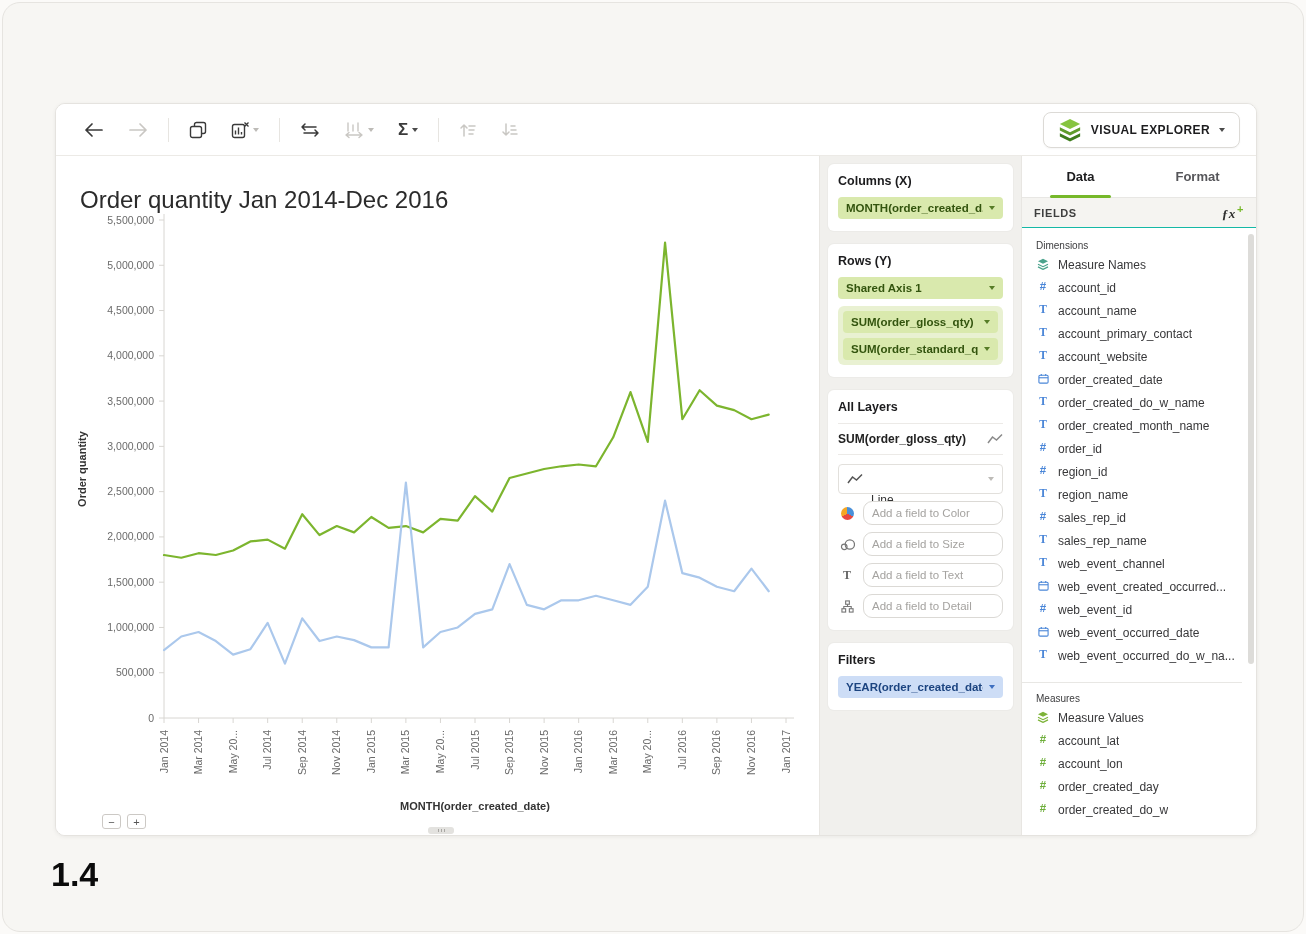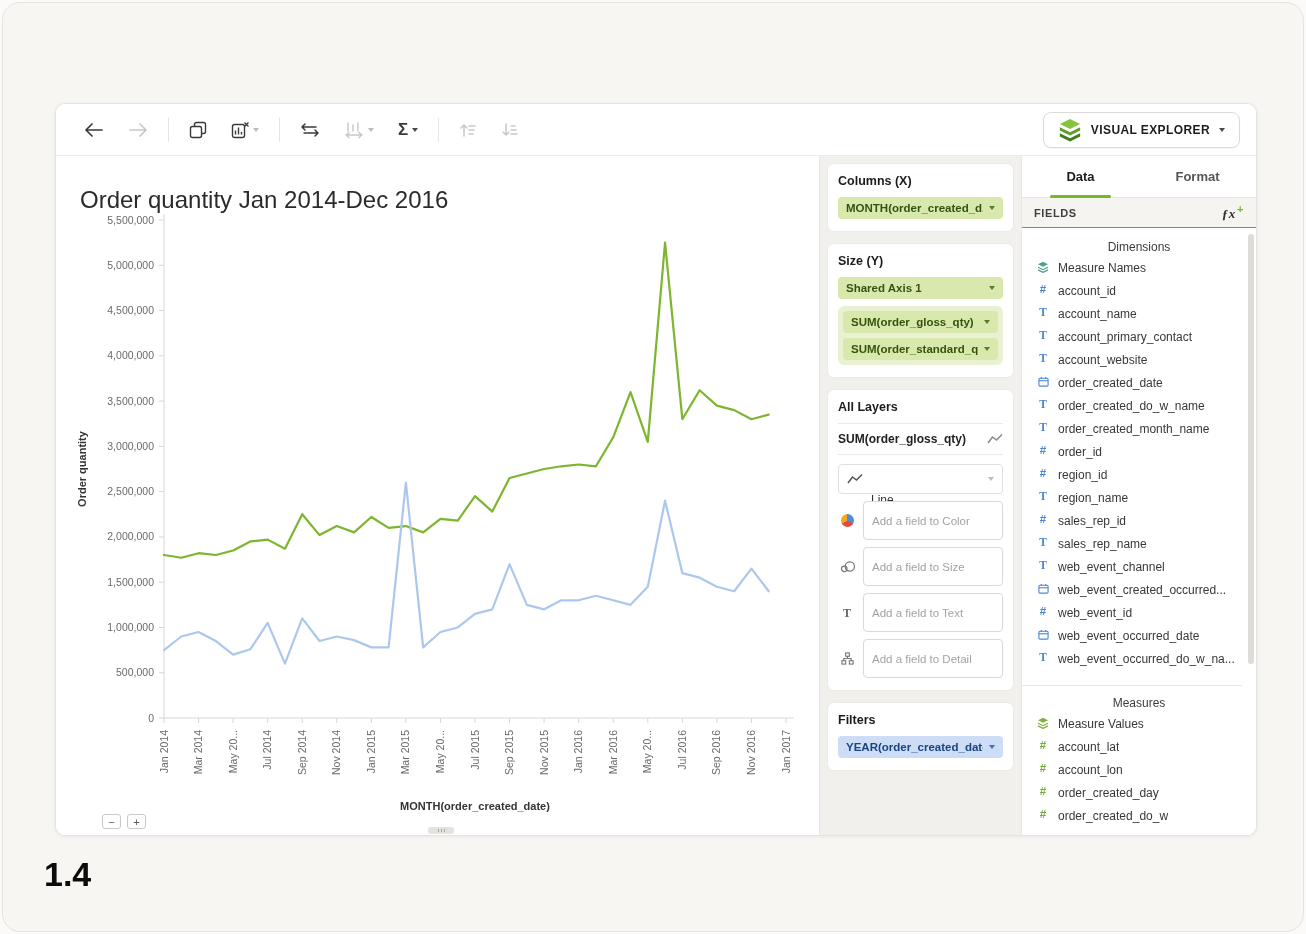--- a/index.html
+++ b/index.html
@@ -107,21 +107,21 @@
   }
   .mark-select .grow { flex:1;margin-top:42px; }
   .enc-row { display:flex; align-items:center; gap:7px; margin-top:7px; }
   .enc-icon { width:18px; display:flex; justify-content:center; align-items:center; }
   .enc-icon .ic-T { color:#666; font-weight:700; font-size:12px; font-family:"Liberation Serif",serif; }
   .ic-color {
     width:13px; height:13px; border-radius:50%; display:inline-block;
     background:conic-gradient(#4a90d9 0 120deg,#e8483f 120deg 240deg,#f5a623 240deg 360deg);
   }
   .enc-input {
-    flex:1; height:39px; border:1px solid #dbd9d5; border-radius:4px;
+    flex:1; height:24px; border:1px solid #dbd9d5; border-radius:9px;
     font-size:11.5px; padding:0 8px; color:#444; background:#fff;
     font-family:inherit; min-width:0;
   }
   .enc-input::placeholder { color:#a5a3a0; }
   
   .fields-panel {
     width:235px; flex:0 0 235px; background:#fff;
     border-left:1px solid #e8e6e2; display:flex; flex-direction:column; min-height:0;
   }
   .tabs { display:flex; height:42px; flex:0 0 42px; border-bottom:1px solid #e8e7e4; }
@@ -137,36 +137,36 @@
   .fields-header {
     height:30px; flex:0 0 30px; background:#f5f4f1;
     display:flex; align-items:center; justify-content:space-between;
     padding:0 12px; border-bottom:1px solid #14b8a6;
     font-size:11px; font-weight:700; letter-spacing:0.6px; color:#3f3f3f;
   }
   .fx { cursor:pointer; font-size:13px; color:#2f2f2f; }
   .fx i { font-style:italic; font-family:"Liberation Serif",serif; font-weight:700; }
   .fx b { color:#76b82a; font-size:11px; vertical-align:super; margin-left:1px; }
   .fields-list { flex:1; overflow:hidden; position:relative; padding:10px 14px 0 14px; }
-  .section-label { font-size:12px; color:#3c3c3e; margin:2px 0 7px;text-align:center; }
+  .section-label { font-size:10px; color:#3c3c3e; margin:2px 0 7px; }
   .field-item { display:flex; align-items:flex-start; gap:8px; height:23px; cursor:pointer; }
   .f-icon { width:14px; display:flex; justify-content:center; align-items:center; flex:0 0 14px; }
   .f-name { font-size:12px; color:#38383a; white-space:nowrap; overflow:hidden; }
   .ic { font-weight:700; font-size:11.5px; line-height:1; }
   .ic-T { font-family:"Liberation Serif",serif; }
   .dim .f-icon { color:#4a86d8; }
   .meas .f-icon { color:#6faf3c; }
   .measures-sep { border-top:1px solid #e8e7e4; margin:10px 0 10px -14px; }
   .scrollbar {
     position:absolute; right:2px; top:6px; width:6px; height:430px;
     background:#dddcd9; border-radius:3px; cursor:pointer;
   }
   
   .version {
-    position:absolute; left:41px; top:852px;
+    position:absolute; left:48px; top:852px;
     font-size:34px; font-weight:700; color:#0b0b0b;
   }
 </style>
 </head>
 <body>
 
 <div class="frame">
 
   <div class="app-card">
 
@@ -330,21 +330,21 @@
           <div>
 
               <div class="pill green">
                 <span class="pill-label">MONTH(order_created_d...</span>
                 <span class="chev"></span>
               </div>
             </div>
         </div>
 
         <div class="shelf-card">
-          <div class="shelf-title">Size (Y)</div>
+          <div class="shelf-title">Rows (Y)</div>
           <div class="pill green">
             <span class="pill-label">Shared Axis 1</span>
             <span class="chev"></span>
           </div>
           <div class="pill-group">
 
               <div class="pill green">
                 <span class="pill-label">SUM(order_gloss_qty)</span>
                 <span class="chev"></span>
               </div>

